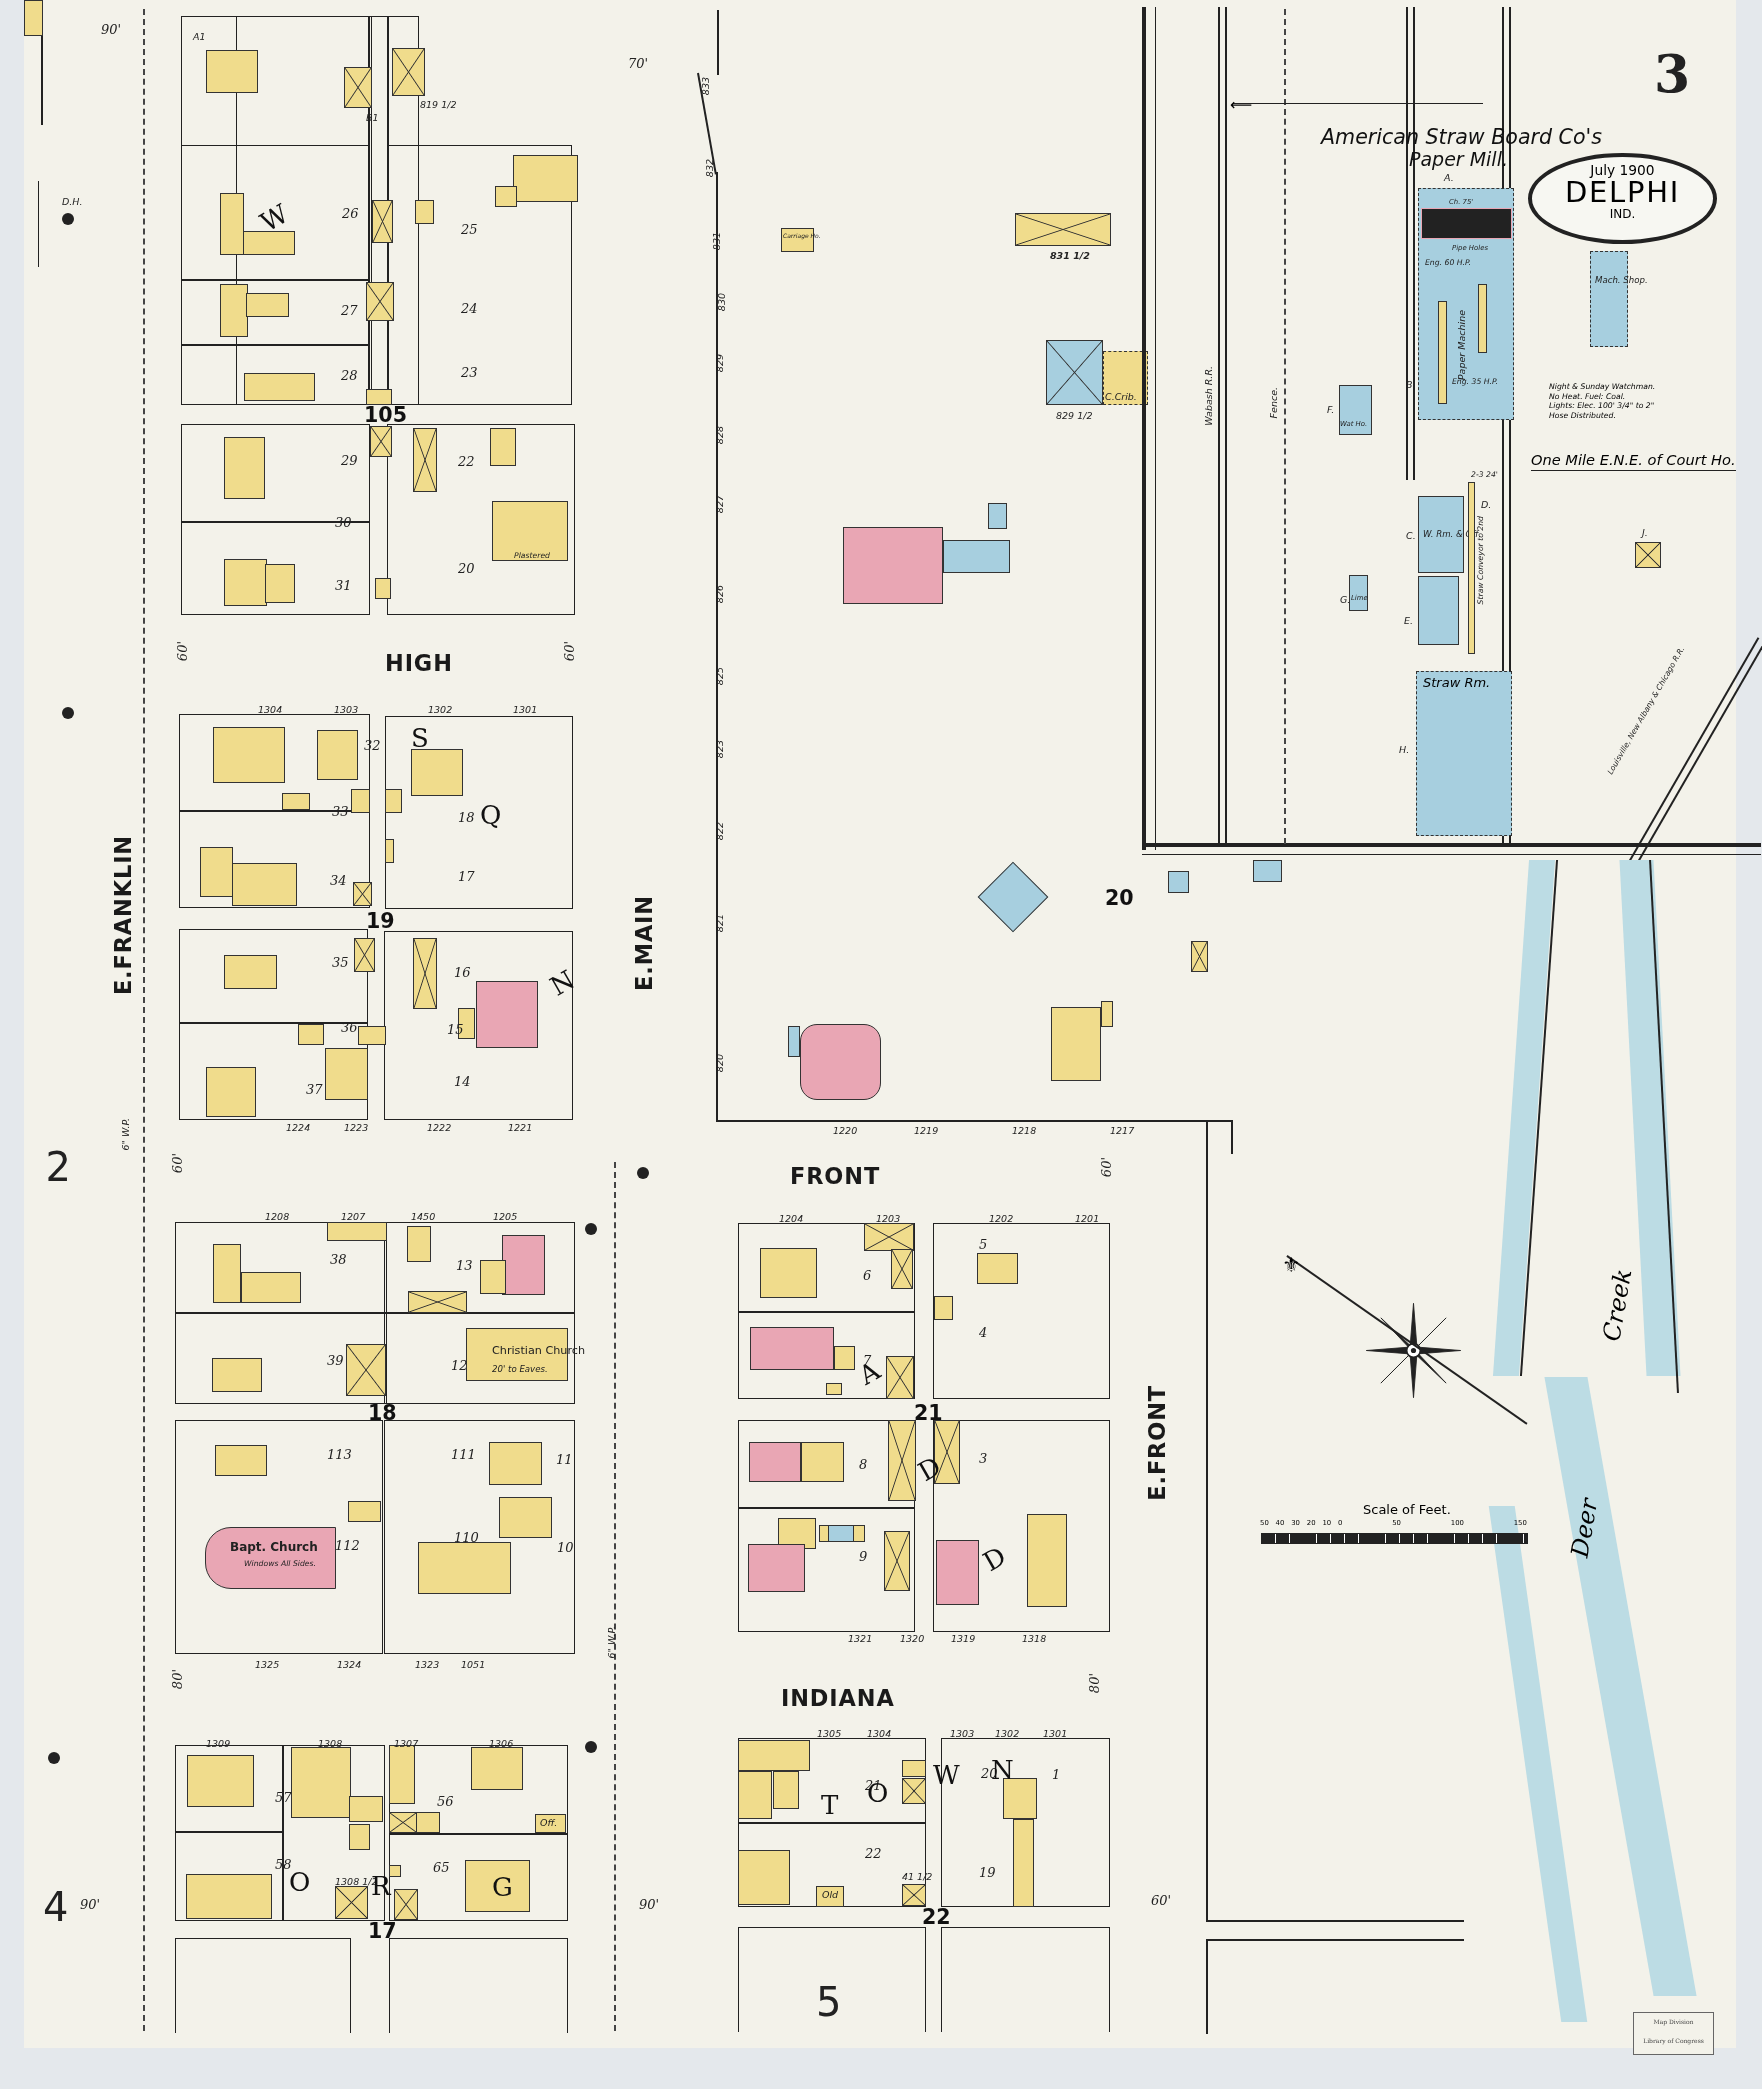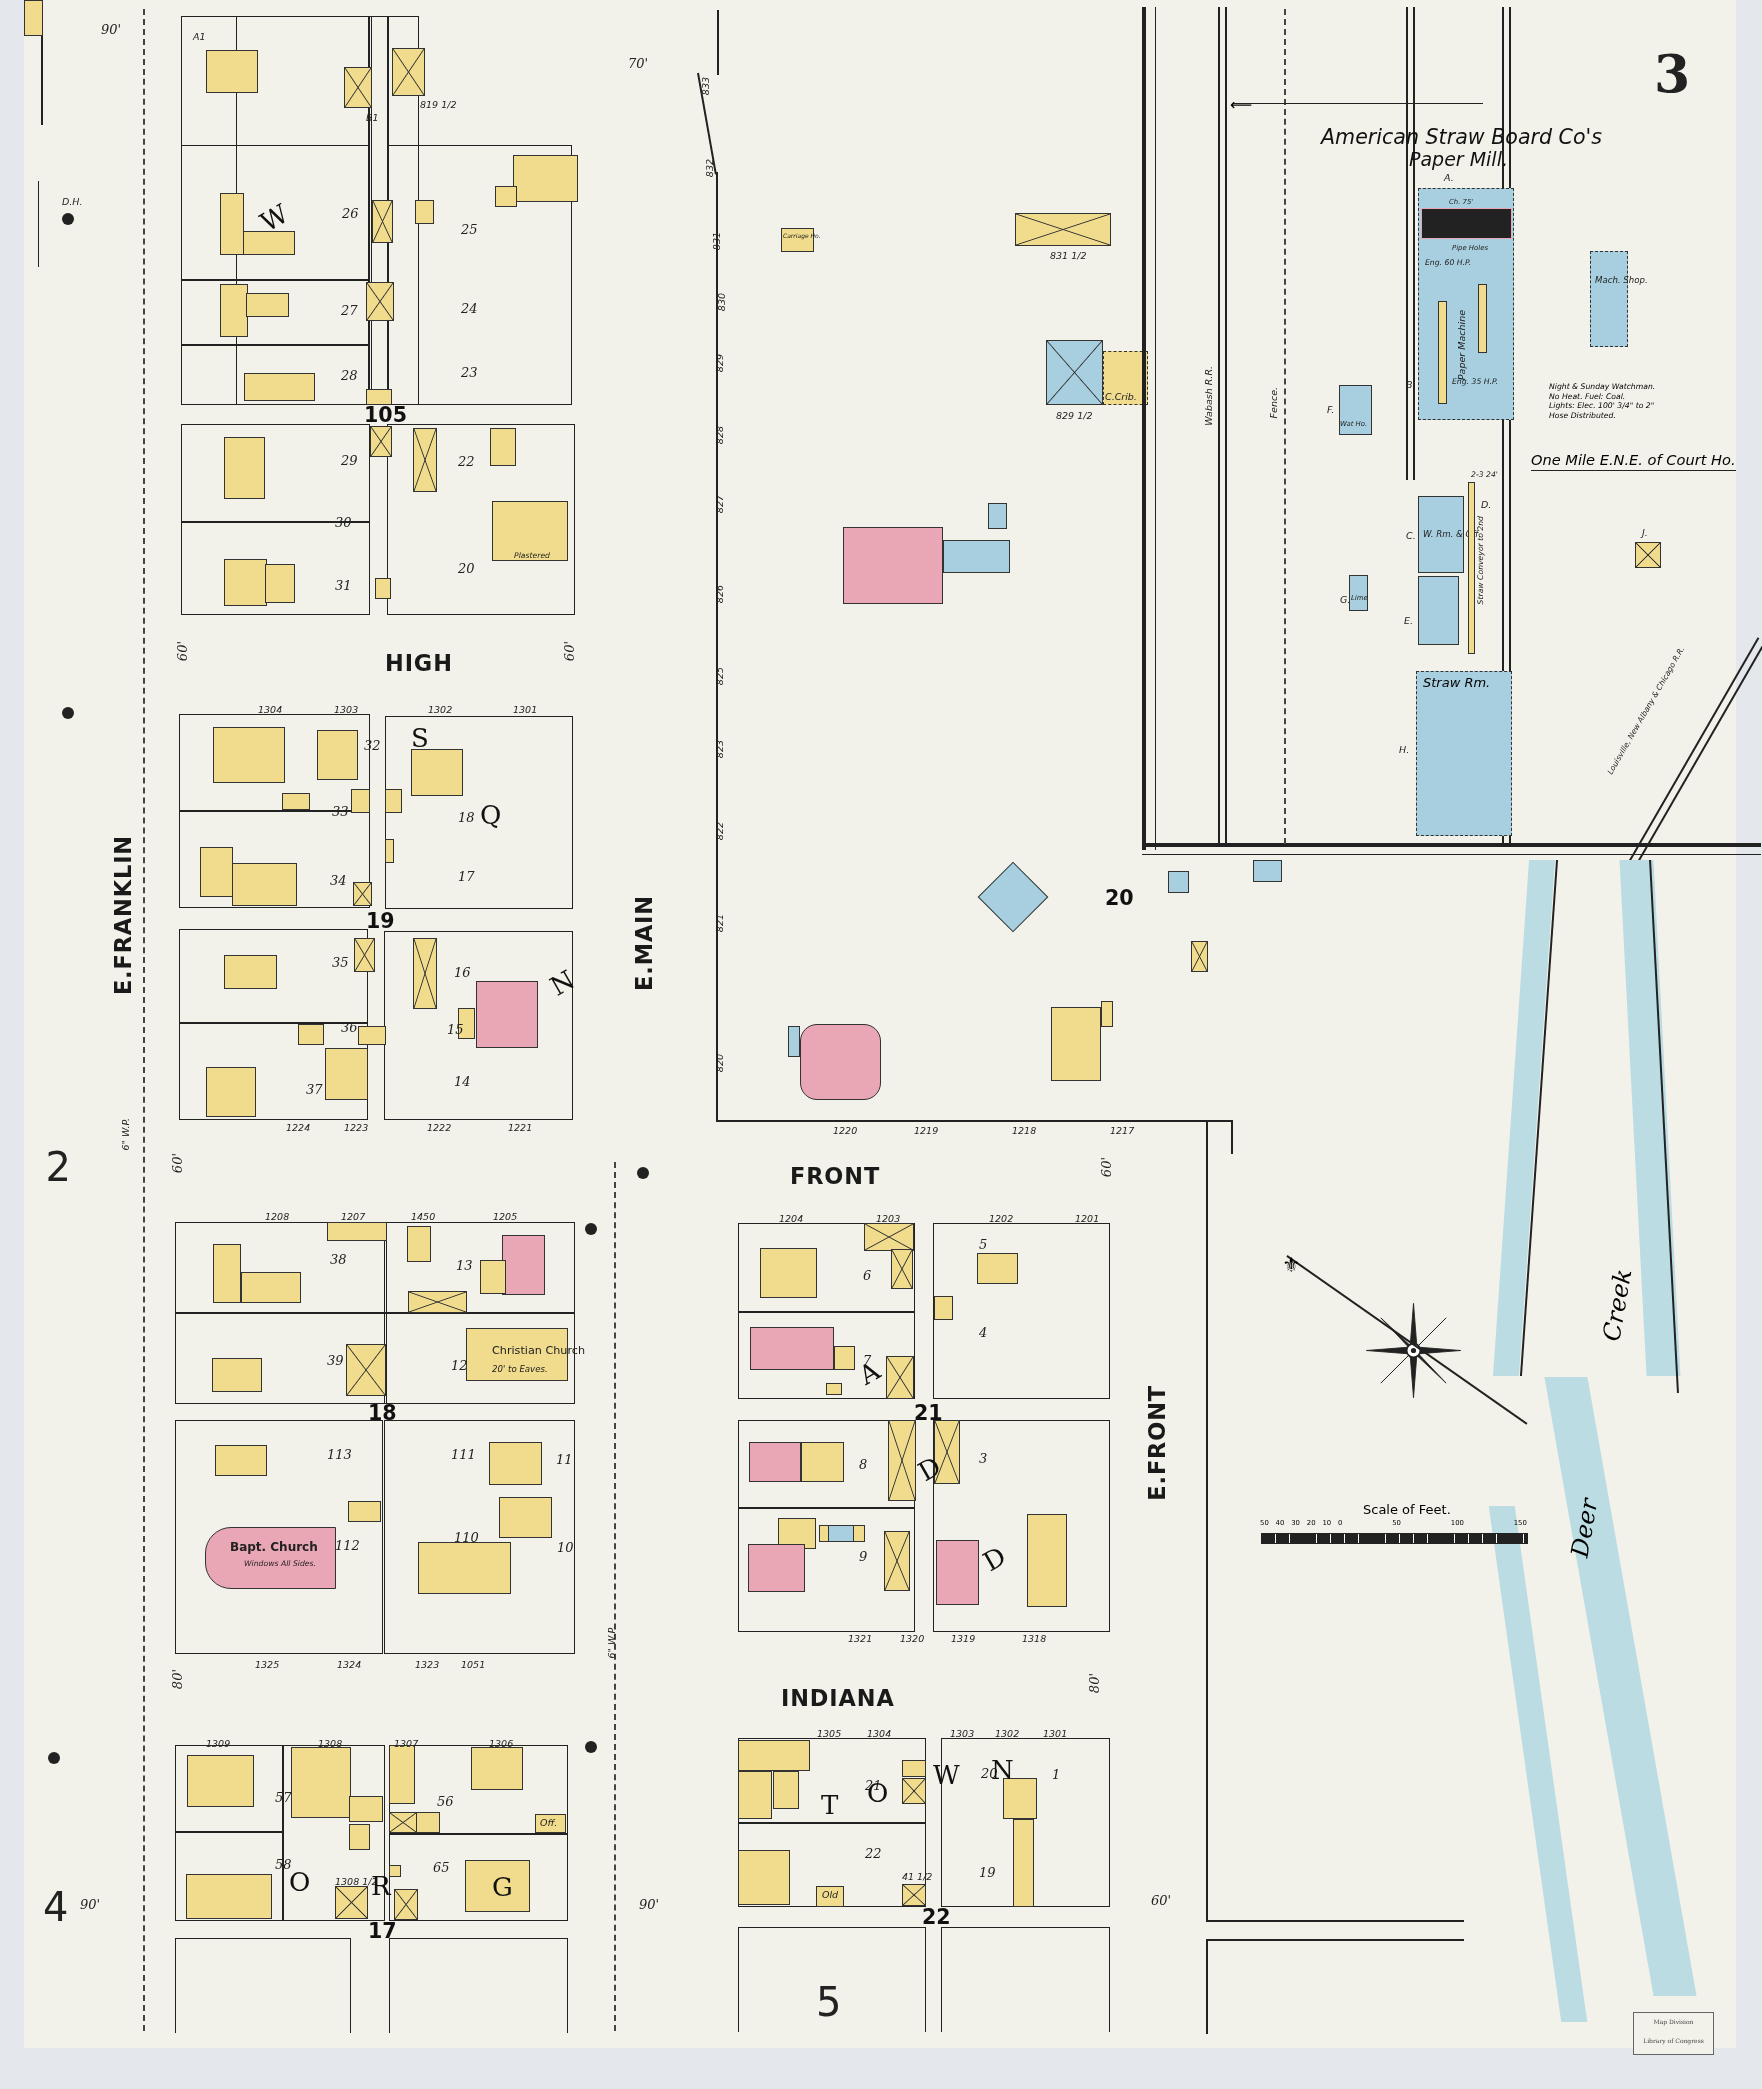--- a/index.html
+++ b/index.html
@@ -27,20 +27,25 @@
   .dh { position:absolute; width:12px; height:12px; border-radius:50%; background:#222; }
   .creek { position:absolute; background:#bcdce4; }
 </style>
 </head>
 <body>
 
 <div class="sheet">
 
   <div class="sheetnum" style="left:1630px; top:43px;">3</div>
 
+  <div class="oval" style="left:1504px; top:153px; width:189px; height:91px;">
+    <div style="font-family:'DejaVu Sans',sans-serif; font-size:13.8px; margin-top:5.2px;">July 1900</div>
+    <div style="font-family:'DejaVu Sans',sans-serif; font-size:29px; line-height:29px; letter-spacing:1.7px;">DELPHI</div>
+    <div style="font-family:'DejaVu Sans',sans-serif; font-size:12px;">IND.</div>
+  </div>
 
   <div class="adjsheet" style="left:21.5px; top:1144px;">2</div>
   <div class="adjsheet" style="left:19px; top:1884px;">4</div>
   <div class="adjsheet" style="left:792px; top:1979px;">5</div>
 
   <div class="vline" style="left:17px; top:30px; height:95px;"></div>
   <div class="vline" style="left:13.8px; top:181px; height:86px;"></div>
 
   <div class="dashv" style="left:119px; top:8.6px; height:2022px;"></div>
   <div class="dashv" style="left:590px; top:1162px; height:869px;"></div>
@@ -275,21 +280,21 @@
   <div class="small vert" style="left:690px; top:585px;">826</div>
   <div class="small vert" style="left:690px; top:667px;">825</div>
   <div class="small vert" style="left:690px; top:740px;">823</div>
   <div class="small vert" style="left:690px; top:822px;">822</div>
   <div class="small vert" style="left:690px; top:914px;">821</div>
   <div class="small vert" style="left:690px; top:1054px;">820</div>
 
   <div class="bld" style="left:757px; top:228px; width:33px; height:24px;"></div>
   <div class="small" style="left:759px; top:232px; font-size:6px;">Carriage Ho.</div>
   <div class="bld xed" style="left:991px; top:213px; width:96px; height:33px;"></div>
-  <div class="small" style="left:1026px; top:250px;">831 1/2</div>
+  <div class="small" style="left:1026px; top:250px;font-weight:bold;">831 1/2</div>
   <div class="bld stone xed" style="left:1022px; top:340px; width:57px; height:65px;"></div>
   <div class="bld" style="left:1079px; top:351px; width:45px; height:54px; border-style:dashed;"></div>
   <div class="small" style="left:1081px; top:391px;">C.Crib.</div>
   <div class="small" style="left:1032px; top:410px;">829 1/2</div>
   <div class="bld brick" style="left:819px; top:527px; width:100px; height:77px;"></div>
   <div class="bld stone" style="left:919px; top:540px; width:67px; height:33px;"></div>
   <div class="bld stone" style="left:964px; top:503px; width:19px; height:26px;"></div>
   <div class="bld stone" style="left:964px; top:872px; width:50px; height:50px; transform:rotate(45deg);"></div>
   <div class="bld stone" style="left:1144px; top:871px; width:20.6px; height:22.4px;"></div>
   <div class="bld stone" style="left:1229px; top:860px; width:29px; height:22.4px;"></div>

